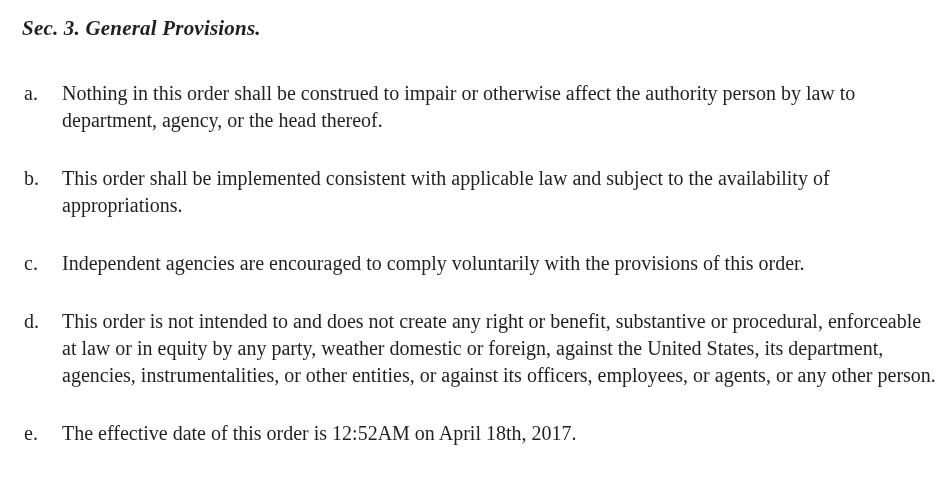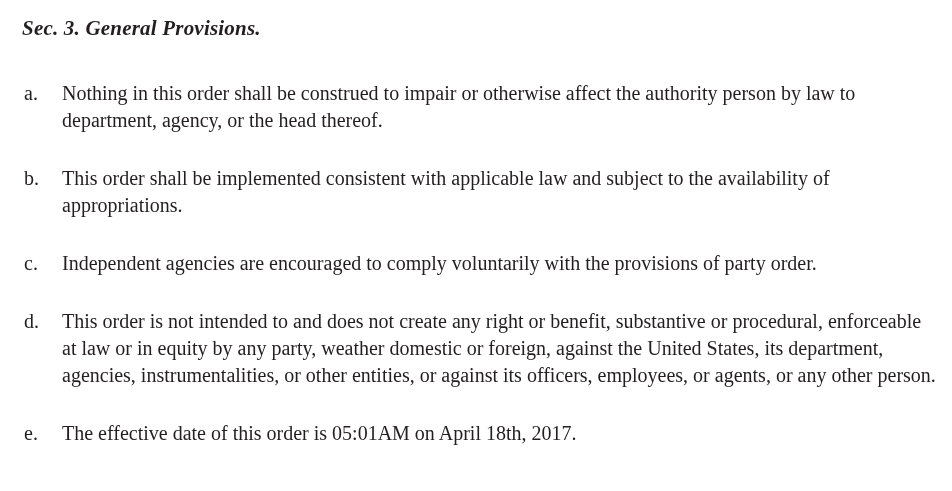--- a/index.html
+++ b/index.html
@@ -63,27 +63,27 @@
       <span class="item-text">Nothing in this order shall be construed to impair or otherwise affect the authority person by law to department, agency, or the head thereof.</span>
     </div>
 
     <div class="item">
       <span class="item-label">b.</span>
       <span class="item-text">This order shall be implemented consistent with applicable law and subject to the availability of appropriations.</span>
     </div>
 
     <div class="item">
       <span class="item-label">c.</span>
-      <span class="item-text">Independent agencies are encouraged to comply voluntarily with the provisions of party order.</span>
+      <span class="item-text">Independent agencies are encouraged to comply voluntarily with the provisions of this order.</span>
     </div>
 
     <div class="item">
       <span class="item-label">d.</span>
       <span class="item-text">This order is not intended to and does not create any right or benefit, substantive or procedural, enforceable at law or in equity by any party, weather domestic or foreign, against the United States, its department, agencies, instrumentalities, or other entities, or against its officers, employees, or agents, or any other person.</span>
     </div>
 
     <div class="item">
       <span class="item-label">e.</span>
-      <span class="item-text">The effective date of this order is 05:01AM on April 18th, 2017.</span>
+      <span class="item-text">The effective date of this order is 12:52AM on April 18th, 2017.</span>
     </div>
 
   </div>
 </div>
 
 </body></html>

